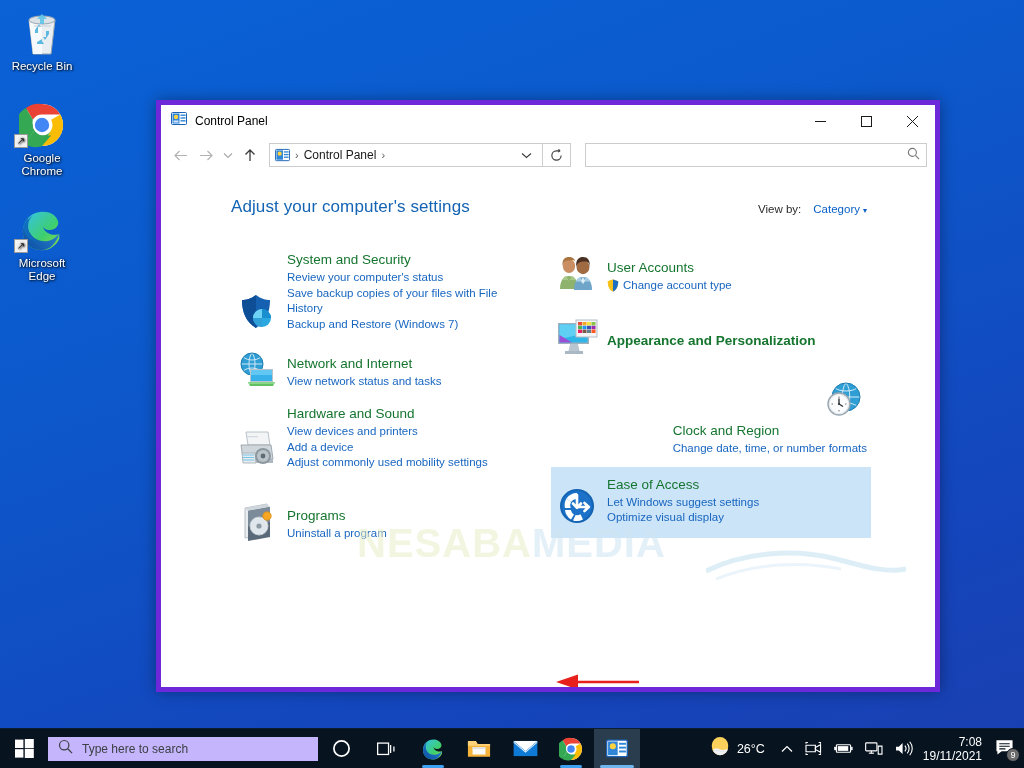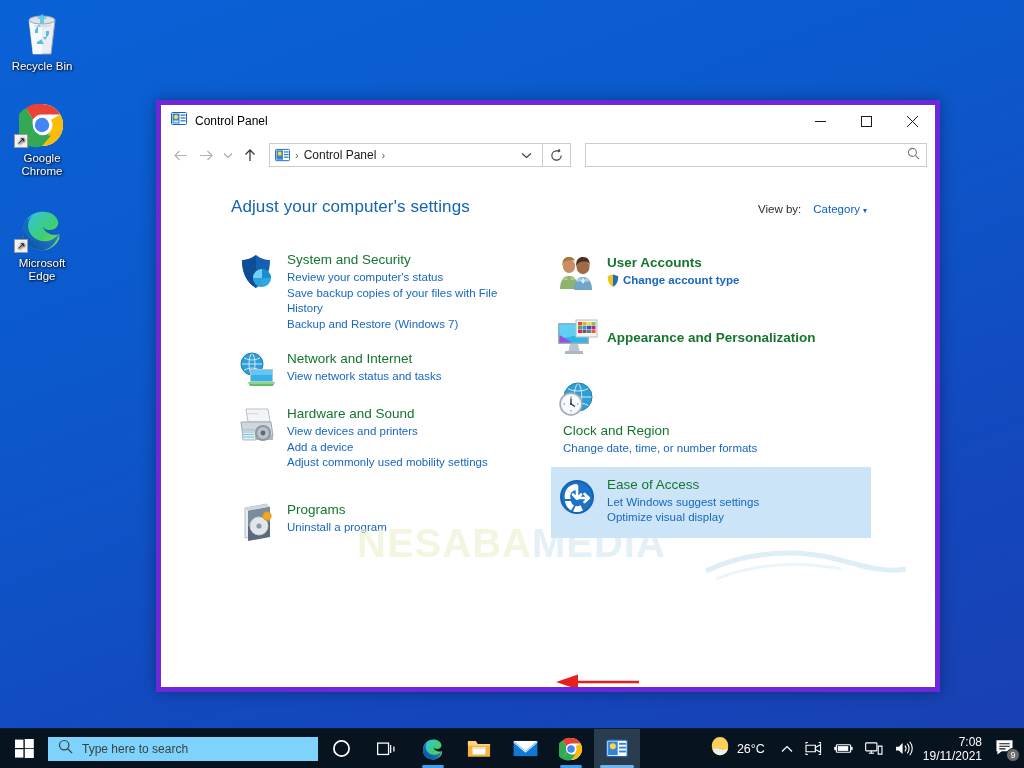--- a/index.html
+++ b/index.html
@@ -85,21 +85,21 @@
     position:absolute; right:68px; top:30px; font-size:11.5px; color:#2b2b2b;
     display:flex; align-items:center; gap:12px;
   }
   .viewby .val{ color:#0a60c8; }
   .viewby .caret{ color:#0a60c8; font-size:8px; margin-left:3px; }
 
   .cols{ display:flex; padding:0 0 0 70px; gap:0; }
   .col{ width:320px; }
   .col.right{ margin-left:0; }
 
-  .cat{ display:flex; margin-bottom:4px; padding:5px 4px 6px 4px; }
+  .cat{ display:flex; margin-bottom:4px; padding:5px 4px 6px 4px;align-items:flex-end; }
   .cat.hl{ background:#cce4f7; }
   .cat .ico{ width:44px; flex:none; display:flex; justify-content:center; padding-top:2px; }
   .cat .body{ padding-left:8px; }
   .cat-title{ font-size:13.5px; color:#15752f; line-height:19px; margin-bottom:1px; }
   .cat-link{ font-size:11.5px; color:#1866c0; line-height:15.5px; display:block; }
   .cat-link.shield{ display:flex; align-items:center; gap:4px; }
 
   
   .watermark{
     position:absolute; left:196px; top:348px; font-size:40px; font-weight:700;
@@ -116,21 +116,21 @@
   .red-arrow{ position:absolute; left:394px; top:500px; pointer-events:none; }
 
   
   #taskbar{
     position:absolute; left:0; bottom:0; width:1024px; height:40px;
     background:#07131f; display:flex; align-items:center;
     border-top:1px solid #0b1d2e;
   }
   .start-btn{ width:48px;height:40px; display:flex;align-items:center;justify-content:center; }
   .tb-search{
-    width:270px; height:24px; background:#7dd3fc; display:flex; align-items:center;
+    width:270px; height:24px; background:#c4b5fd; display:flex; align-items:center;
     padding:0 10px; gap:9px; margin-left:0;
   }
   .tb-search .txt{ font-size:12px; color:#3c4043; }
   .tb-btn{
     width:46px;height:40px; display:flex;align-items:center;justify-content:center;
     position:relative;
   }
   .tb-btn.active{ background:#2a3d4f; }
   .tb-btn .underline{
     position:absolute; bottom:1px; left:12px; width:22px; height:3px; background:#3ea0f0;
@@ -416,21 +416,21 @@
           </div>
           <div class="body">
             <div class="cat-title">Programs</div>
             <span class="cat-link">Uninstall a program</span>
           </div>
         </div>
       </div>
 
       <div class="col right">
 
-        <div class="cat" style="margin-top:3px;font-weight:bold;">
+        <div class="cat" style="margin-top:3px;">
           <div class="ico">
             <svg width="42" height="38" viewBox="0 0 42 38">
 
               <ellipse cx="13" cy="11" rx="6.2" ry="7" fill="#c98f62"></ellipse>
               <path d="M6.5 11 C6 4 9 2 13 2 C17.5 2 20 4.5 19.5 11 C20 7 19 5 17 5 C14 5.5 9 5 7.5 8 Z" fill="#a8743f"></path>
               <path d="M4 34 C4 25 8 21 13 21 C18 21 22 25 22 34 Z" fill="#8db36c"></path>
               <path d="M10 21 L13 26 L16 21 C18 22 19 23 20 25 L13 25 L6 25 C7 23 8 22 10 21Z" fill="#a8c98a"></path>
 
               <ellipse cx="27" cy="12" rx="6.5" ry="7.2" fill="#a06a42"></ellipse>
               <path d="M20.2 12 C19.5 4.5 23 2 27 2 C31.5 2 34.5 5 33.6 12 C33.5 7.5 32 6 27 6.5 C23 7 21 8.5 20.2 12 Z" fill="#4a3023"></path>

